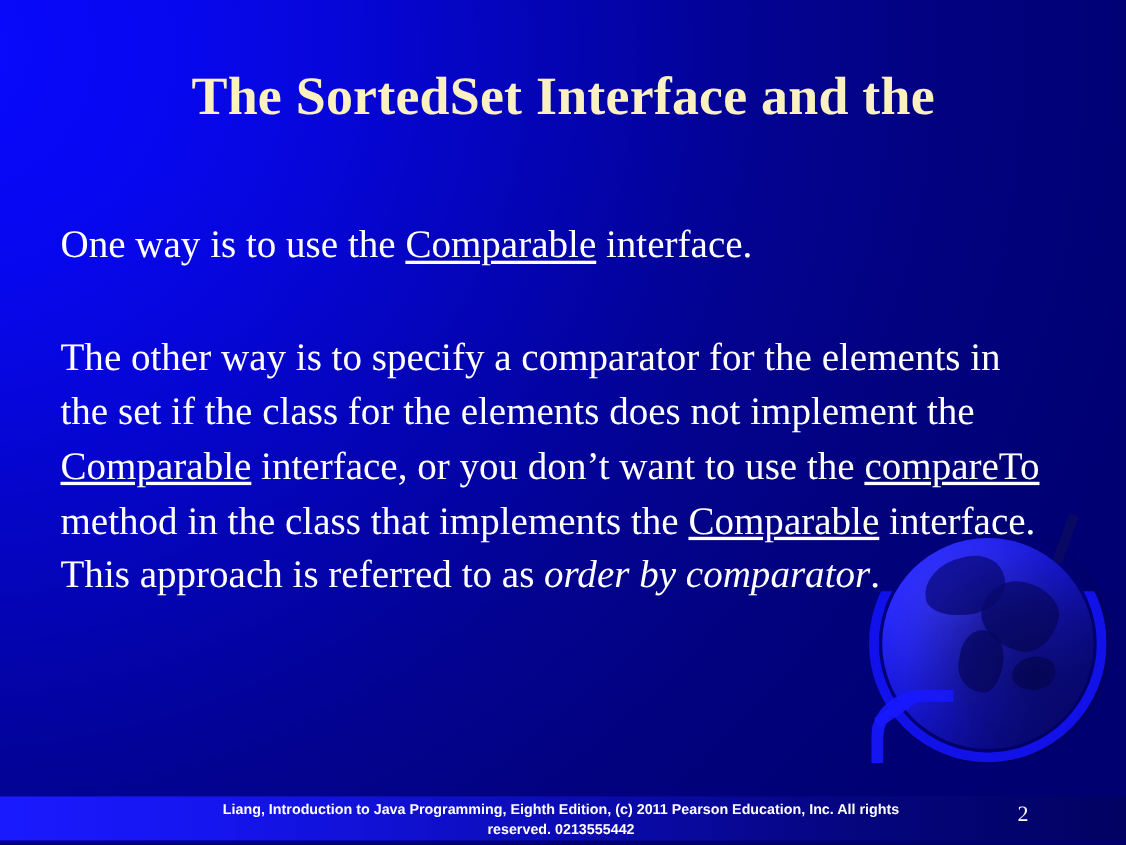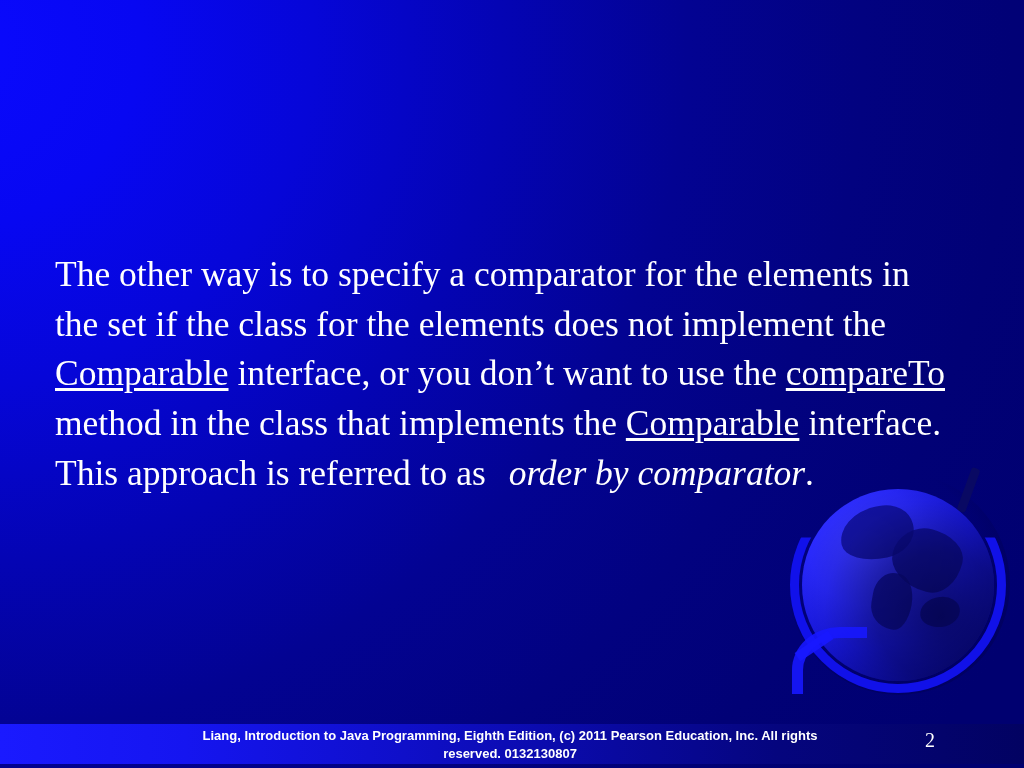--- a/index.html
+++ b/index.html
@@ -169,21 +169,21 @@
     left: 55px;
     top: 198px;
     width: 902px;
     color: #ffffff;
     font-size: 35.5px;
     line-height: 1.40;
   }
   #body-text p { margin: 0; }
   #body-text .spacer { height: 52px; }
   .u { text-decoration: underline; text-underline-offset: 3px; }
-  .it { font-style: italic; margin-left: 14px; }
+  .it { font-style: italic; }
   
   #footer-band {
     position: absolute;
     left: 0;
     top: 724px;
     width: 1024px;
     height: 40px;
     background: linear-gradient(to right,
       #1a1aff 0%,
       #1515f0 18%,
@@ -229,30 +229,32 @@
     <div class="continent c-na"></div>
     <div class="continent c-asia"></div>
     <div class="continent c-sa"></div>
     <div class="continent c-aus"></div>
     <div class="globe-shadow"></div>
     <div class="globe-stand"></div>
     <div class="globe-stand-bar"></div>
   </div>
 
   <h1 id="title">
+    <span class="tline">The SortedSet Interface and the</span>
   </h1>
 
   <div id="body-text">
 
+    <p><span>One way is to use the </span><span class="u">Comparable</span><span> interface.</span></p>
 
     <div class="spacer"></div>
 
     <p><span>The other way is to specify a comparator for the elements in the set if the class for the elements does not implement the </span><span class="u">Comparable</span><span> interface, or you don’t want to use the </span><span class="u">compareTo</span><span> method in the class that implements the </span><span class="u">Comparable</span><span> interface. This approach is referred to as </span><span class="it">order by comparator</span><span>.</span></p>
 
   </div>
 
   <div id="footer-band"></div>
 
-  <div id="footer-text">Liang, Introduction to Java Programming, Eighth Edition, (c) 2011 Pearson Education, Inc. All rights reserved. 0132130807</div>
+  <div id="footer-text">Liang, Introduction to Java Programming, Eighth Edition, (c) 2011 Pearson Education, Inc. All rights reserved. 0213555442</div>
 
   <div id="page-number">2</div>
 
 </div>
 
 </body></html>

